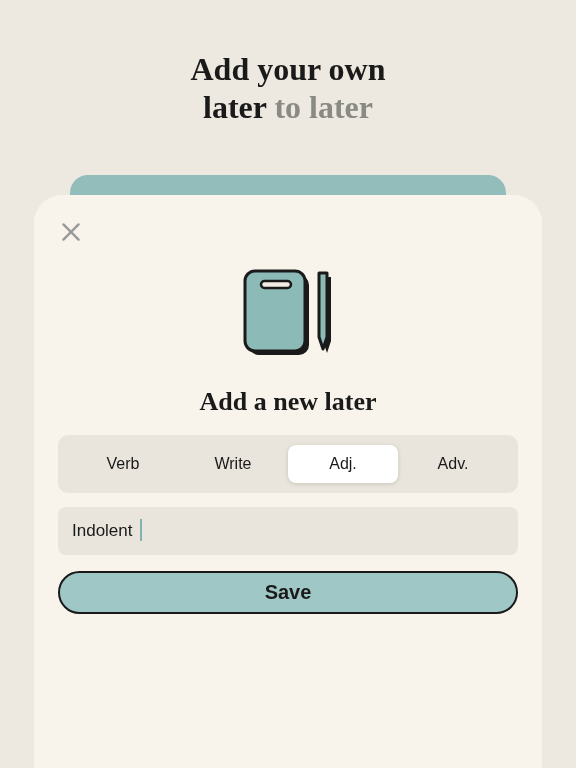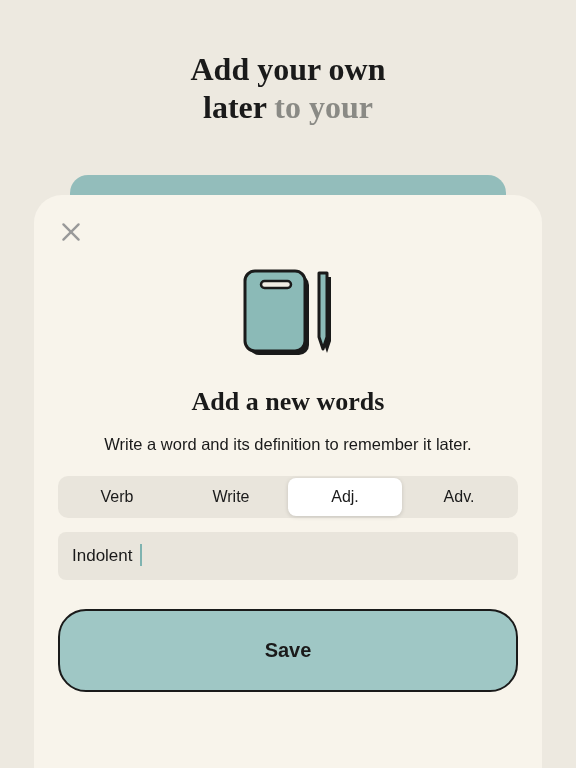--- a/index.html
+++ b/index.html
@@ -71,21 +71,21 @@
       font-size: 16.5px;
       color: #1a1a1a;
       text-align: center;
       margin-bottom: 22px;
       font-weight: 400;
     }
     .segmented {
       display: flex;
       background: #e9e5dc;
       border-radius: 10px;
-      padding: 2px;
+      padding: 10px;
       margin-bottom: 14px;
       position: relative;
     }
     .segment {
       flex: 1;
       text-align: center;
       padding: 10px 0;
       font-size: 16px;
       color: #1a1a1a;
       cursor: pointer;
@@ -110,49 +110,49 @@
       width: 100%;
       position: relative;
     }
     .input-field::placeholder {
       color: #9a968d;
     }
     .word-input-wrap {
       position: relative;
       margin-bottom: 12px;
     }
-    .word-input-wrap .input-field { margin-bottom: 13px; }
+    .word-input-wrap .input-field { margin-bottom: 0; }
     .caret {
       position: absolute;
       left: 82px;
       top: 12px;
       width: 1.5px;
       height: 22px;
       background: #7fb3b0;
     }
     .save-btn {
       background: #9fc7c5;
       border: 2px solid #1a1a1a;
       border-radius: 28px;
-      padding: 28px 0;
+      padding: 8px 0;
       font-size: 20px;
       font-weight: 700;
       color: #1a1a1a;
       cursor: pointer;
       font-family: inherit;
       margin-top: 4px;
     }
   </style>
 </head>
 <body>
 
 <div class="header">
   <h1>
     <span>Add your own</span><br>
-    <span>later</span><span class="muted"> to your</span>
+    <span>later</span><span class="muted"> to later</span>
   </h1>
 </div>
 
 <div class="bg-card"></div>
 
 <div class="modal">
   <div class="close-icon">
     <svg viewBox="0 0 24 24" width="26" height="26" fill="none" stroke="currentColor" stroke-width="2.2" stroke-linecap="round">
       <line x1="5" y1="5" x2="19" y2="19"></line>
       <line x1="19" y1="5" x2="5" y2="19"></line>
@@ -167,22 +167,21 @@
       <rect x="12" y="8" width="60" height="80" rx="10" fill="#8bbab7" stroke="#1a1a1a" stroke-width="3"></rect>
 
       <rect x="28" y="18" width="30" height="7" rx="3.5" fill="#f0ece3" stroke="#1a1a1a" stroke-width="2.5"></rect>
 
       <path d="M 90 14 L 98 14 L 98 78 L 94 90 L 90 78 Z" fill="#1a1a1a"></path>
 
       <path d="M 86 10 L 94 10 L 94 74 L 90 86 L 86 74 Z" fill="#8bbab7" stroke="#1a1a1a" stroke-width="3" stroke-linejoin="round"></path>
     </svg>
   </div>
 
-  <h2 class="modal-title">Add a new words</h2>
-  <p class="modal-subtitle">Write a word and its definition to remember it later.</p>
+  <h2 class="modal-title">Add a new later</h2>
 
   <div class="segmented">
     <div class="segment">Verb</div>
     <div class="segment">Write</div>
     <div class="segment active">Adj.</div>
     <div class="segment">Adv.</div>
   </div>
 
   <div class="word-input-wrap">
     <input class="input-field" type="text" value="Indolent" style="">

